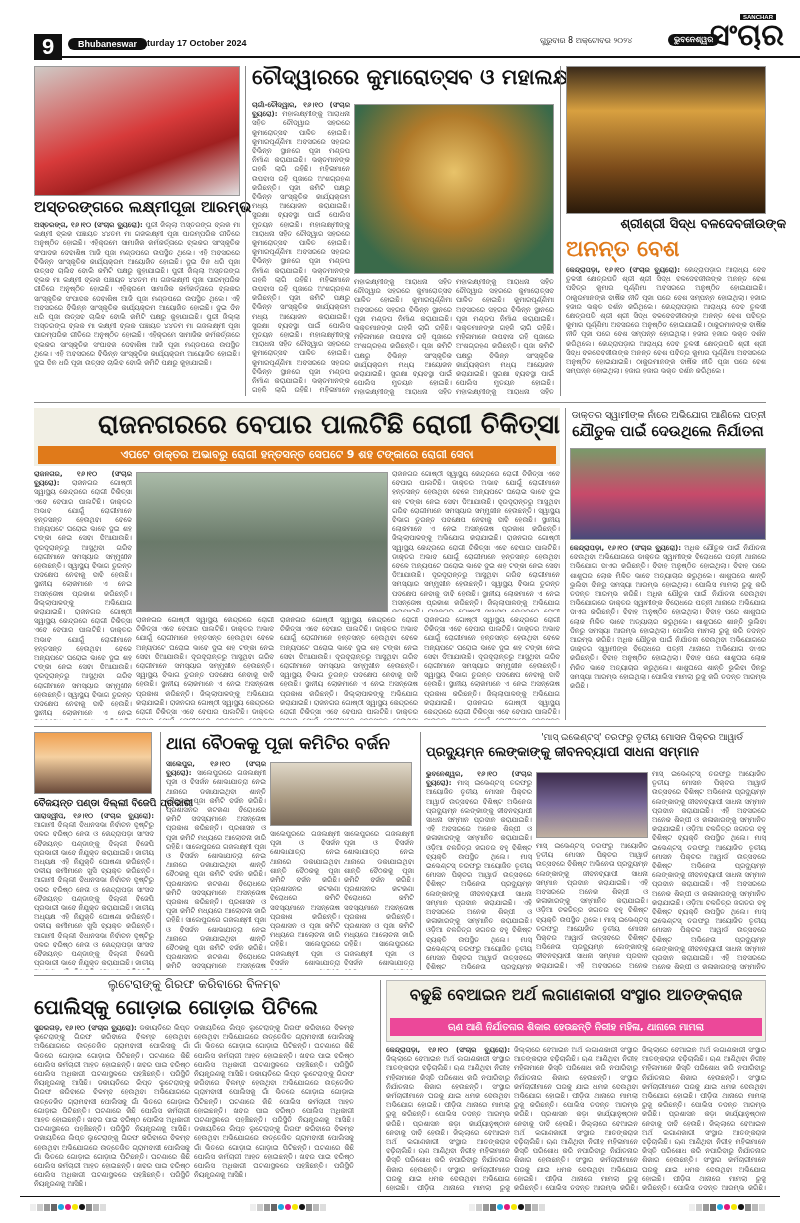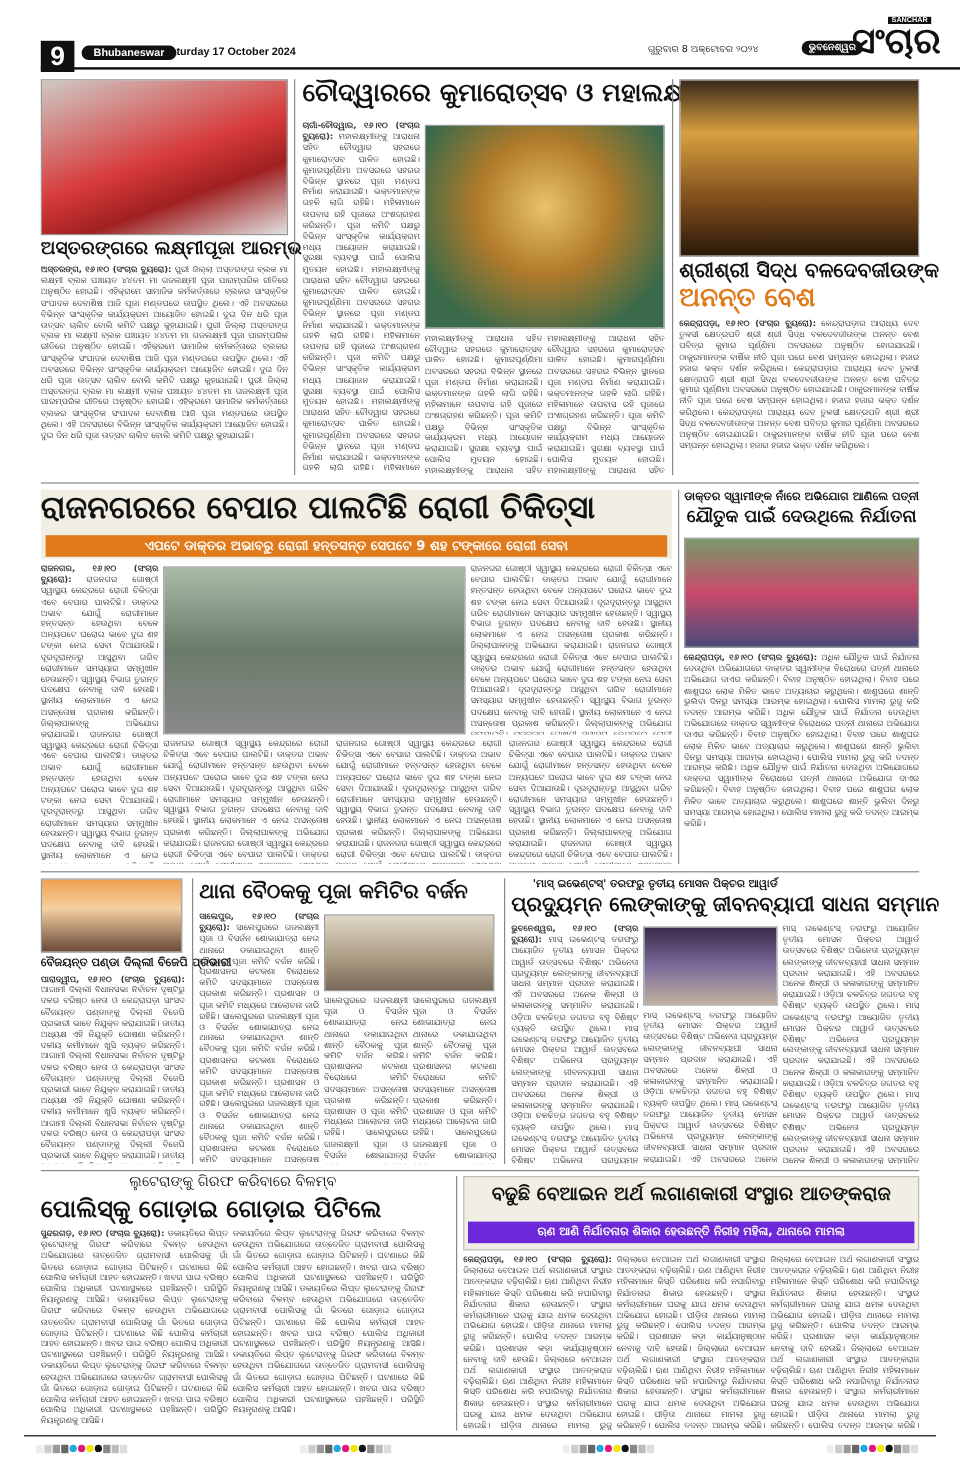--- a/index.html
+++ b/index.html
@@ -22,21 +22,21 @@
 .photo.wed{background:linear-gradient(180deg,#7a9a6a,#c84a6a 50%,#4a4a7a)}
 .photo.bjp{background:linear-gradient(180deg,#f0a050,#f5d0a0 40%,#6a4a3a)}
 .photo.meet{background:linear-gradient(180deg,#e0d8c8,#a89880 60%,#7a6a5a)}
 .photo.award{background:linear-gradient(180deg,#3a2a4a,#7a6a9a 50%,#c0b0a0)}
 .hl{font-family:"DejaVu Sans",sans-serif;font-weight:bold;color:#111;line-height:1.1;white-space:nowrap}
 .body{font-size:7px;line-height:9.2px;color:#333;text-align:justify;overflow:hidden}
 .vrule{width:1px;background:#888}
 .hrule{height:1px;background:#888}
 .orange{color:#e07a1a}
 .banner{background:#e07a1a;color:#fff;font-weight:bold;text-align:center;white-space:nowrap}
-.banner.blue{background:#6d28d9}
+.banner.blue{background:#ec4899}
 .panel{background:#f1efe4}
 .regbar{left:30px;top:1200px;width:735px;height:14px;display:flex;justify-content:space-between;align-items:center}
 .reg{display:flex;align-items:center;gap:1px}
 .reg .g{width:6px;height:7px}
 .reg .d{width:6px;height:6px;border-radius:50%}
 </style>
 </head>
 <body>
 
 <div class="abs hdr-bar"></div>
@@ -54,58 +54,58 @@
 <div class="abs vrule" style="left:245px;top:66px;height:330px"></div>
 
 <div class="abs hl" style="left:252px;top:66px;width:305px;font-size:21px">ଚୌଦ୍ୱାରରେ କୁମାରୋତ୍ସବ ଓ ମହାଲକ୍ଷ୍ମୀ ପୂଜା</div>
 <div class="abs body" style="left:252px;top:101px;width:98px;height:295px"><b>ଚାର୍ଗା-ଚୌଦ୍ୱାର, ୧୬।୧୦ (ସଂଚାର ବ୍ୟୁରୋ):</b> <span>ମହାଲକ୍ଷ୍ମୀଙ୍କୁ ଆରାଧନା ସହିତ ଚୌଦ୍ୱାର ସହରରେ କୁମାରୋତ୍ସବ ପାଳିତ ହୋଇଛି। କୁମାରପୂର୍ଣ୍ଣିମା ଅବସରରେ ସହରର ବିଭିନ୍ନ ସ୍ଥାନରେ ପୂଜା ମଣ୍ଡପ ନିର୍ମାଣ କରାଯାଇଛି। ଭକ୍ତମାନଙ୍କ ଗହଳି ଲାଗି ରହିଛି। ମହିଳାମାନେ ଉପବାସ ରହି ପୂଜାରେ ଅଂଶଗ୍ରହଣ କରିଛନ୍ତି। ପୂଜା କମିଟି ପକ୍ଷରୁ ବିଭିନ୍ନ ସାଂସ୍କୃତିକ କାର୍ଯ୍ୟକ୍ରମ ମଧ୍ୟ ଆୟୋଜନ କରାଯାଇଛି। ସୁରକ୍ଷା ବ୍ୟବସ୍ଥା ପାଇଁ ପୋଲିସ ମୁତୟନ ହୋଇଛି। ମହାଲକ୍ଷ୍ମୀଙ୍କୁ ଆରାଧନା ସହିତ ଚୌଦ୍ୱାର ସହରରେ କୁମାରୋତ୍ସବ ପାଳିତ ହୋଇଛି। କୁମାରପୂର୍ଣ୍ଣିମା ଅବସରରେ ସହରର ବିଭିନ୍ନ ସ୍ଥାନରେ ପୂଜା ମଣ୍ଡପ ନିର୍ମାଣ କରାଯାଇଛି। ଭକ୍ତମାନଙ୍କ ଗହଳି ଲାଗି ରହିଛି। ମହିଳାମାନେ ଉପବାସ ରହି ପୂଜାରେ ଅଂଶଗ୍ରହଣ କରିଛନ୍ତି। ପୂଜା କମିଟି ପକ୍ଷରୁ ବିଭିନ୍ନ ସାଂସ୍କୃତିକ କାର୍ଯ୍ୟକ୍ରମ ମଧ୍ୟ ଆୟୋଜନ କରାଯାଇଛି। ସୁରକ୍ଷା ବ୍ୟବସ୍ଥା ପାଇଁ ପୋଲିସ ମୁତୟନ ହୋଇଛି। ମହାଲକ୍ଷ୍ମୀଙ୍କୁ ଆରାଧନା ସହିତ ଚୌଦ୍ୱାର ସହରରେ କୁମାରୋତ୍ସବ ପାଳିତ ହୋଇଛି। କୁମାରପୂର୍ଣ୍ଣିମା ଅବସରରେ ସହରର ବିଭିନ୍ନ ସ୍ଥାନରେ ପୂଜା ମଣ୍ଡପ ନିର୍ମାଣ କରାଯାଇଛି। ଭକ୍ତମାନଙ୍କ ଗହଳି ଲାଗି ରହିଛି। ମହିଳାମାନେ ଉପବାସ ରହି ପୂଜାରେ ଅଂଶଗ୍ରହଣ କରିଛନ୍ତି। ପୂଜା କମିଟି ପକ୍ଷରୁ ବିଭିନ୍ନ ସାଂସ୍କୃତିକ କାର୍ଯ୍ୟକ୍ରମ ମଧ୍ୟ ଆୟୋଜନ କରାଯାଇଛି। ସୁରକ୍ଷା ବ୍ୟବସ୍ଥା ପାଇଁ ପୋଲିସ ମୁତୟନ ହୋଇଛି। </span></div>
 <div class="abs photo gold" style="left:354px;top:104px;width:200px;height:170px"></div>
 <div class="abs body" style="left:354px;top:278px;width:98px;height:118px">ମହାଲକ୍ଷ୍ମୀଙ୍କୁ ଆରାଧନା ସହିତ ଚୌଦ୍ୱାର ସହରରେ କୁମାରୋତ୍ସବ ପାଳିତ ହୋଇଛି। କୁମାରପୂର୍ଣ୍ଣିମା ଅବସରରେ ସହରର ବିଭିନ୍ନ ସ୍ଥାନରେ ପୂଜା ମଣ୍ଡପ ନିର୍ମାଣ କରାଯାଇଛି। ଭକ୍ତମାନଙ୍କ ଗହଳି ଲାଗି ରହିଛି। ମହିଳାମାନେ ଉପବାସ ରହି ପୂଜାରେ ଅଂଶଗ୍ରହଣ କରିଛନ୍ତି। ପୂଜା କମିଟି ପକ୍ଷରୁ ବିଭିନ୍ନ ସାଂସ୍କୃତିକ କାର୍ଯ୍ୟକ୍ରମ ମଧ୍ୟ ଆୟୋଜନ କରାଯାଇଛି। ସୁରକ୍ଷା ବ୍ୟବସ୍ଥା ପାଇଁ ପୋଲିସ ମୁତୟନ ହୋଇଛି। ମହାଲକ୍ଷ୍ମୀଙ୍କୁ ଆରାଧନା ସହିତ ଚୌଦ୍ୱାର ସହରରେ କୁମାରୋତ୍ସବ ପାଳିତ ହୋଇଛି। କୁମାରପୂର୍ଣ୍ଣିମା ଅବସରରେ ସହରର ବିଭିନ୍ନ ସ୍ଥାନରେ ପୂଜା ମଣ୍ଡପ ନିର୍ମାଣ କରାଯାଇଛି। ଭକ୍ତମାନଙ୍କ ଗହଳି ଲାଗି ରହିଛି। ମହିଳାମାନେ ଉପବାସ ରହି ପୂଜାରେ ଅଂଶଗ୍ରହଣ କରିଛନ୍ତି। ପୂଜା କମିଟି ପକ୍ଷରୁ ବିଭିନ୍ନ ସାଂସ୍କୃତିକ କାର୍ଯ୍ୟକ୍ରମ ମଧ୍ୟ ଆୟୋଜନ କରାଯାଇଛି। ସୁରକ୍ଷା ବ୍ୟବସ୍ଥା ପାଇଁ ପୋଲିସ ମୁତୟନ ହୋଇଛି। ମହାଲକ୍ଷ୍ମୀଙ୍କୁ ଆରାଧନା ସହିତ ଚୌଦ୍ୱାର ସହରରେ କୁମାରୋତ୍ସବ ପାଳିତ ହୋଇଛି। କୁମାରପୂର୍ଣ୍ଣିମା ଅବସରରେ ସହରର ବିଭିନ୍ନ ସ୍ଥାନରେ ପୂଜା ମଣ୍ଡପ ନିର୍ମାଣ କରାଯାଇଛି। ଭକ୍ତମାନଙ୍କ ଗହଳି ଲାଗି ରହିଛି। ମହିଳାମାନେ ଉପବାସ ରହି ପୂଜାରେ ଅଂଶଗ୍ରହଣ କରିଛନ୍ତି। ପୂଜା କମିଟି ପକ୍ଷରୁ ବିଭିନ୍ନ ସାଂସ୍କୃତିକ କାର୍ଯ୍ୟକ୍ରମ ମଧ୍ୟ ଆୟୋଜନ କରାଯାଇଛି। ସୁରକ୍ଷା ବ୍ୟବସ୍ଥା ପାଇଁ ପୋଲିସ ମୁତୟନ ହୋଇଛି। </div>
 <div class="abs body" style="left:456px;top:278px;width:98px;height:118px">ମହାଲକ୍ଷ୍ମୀଙ୍କୁ ଆରାଧନା ସହିତ ଚୌଦ୍ୱାର ସହରରେ କୁମାରୋତ୍ସବ ପାଳିତ ହୋଇଛି। କୁମାରପୂର୍ଣ୍ଣିମା ଅବସରରେ ସହରର ବିଭିନ୍ନ ସ୍ଥାନରେ ପୂଜା ମଣ୍ଡପ ନିର୍ମାଣ କରାଯାଇଛି। ଭକ୍ତମାନଙ୍କ ଗହଳି ଲାଗି ରହିଛି। ମହିଳାମାନେ ଉପବାସ ରହି ପୂଜାରେ ଅଂଶଗ୍ରହଣ କରିଛନ୍ତି। ପୂଜା କମିଟି ପକ୍ଷରୁ ବିଭିନ୍ନ ସାଂସ୍କୃତିକ କାର୍ଯ୍ୟକ୍ରମ ମଧ୍ୟ ଆୟୋଜନ କରାଯାଇଛି। ସୁରକ୍ଷା ବ୍ୟବସ୍ଥା ପାଇଁ ପୋଲିସ ମୁତୟନ ହୋଇଛି। ମହାଲକ୍ଷ୍ମୀଙ୍କୁ ଆରାଧନା ସହିତ ଚୌଦ୍ୱାର ସହରରେ କୁମାରୋତ୍ସବ ପାଳିତ ହୋଇଛି। କୁମାରପୂର୍ଣ୍ଣିମା ଅବସରରେ ସହରର ବିଭିନ୍ନ ସ୍ଥାନରେ ପୂଜା ମଣ୍ଡପ ନିର୍ମାଣ କରାଯାଇଛି। ଭକ୍ତମାନଙ୍କ ଗହଳି ଲାଗି ରହିଛି। ମହିଳାମାନେ ଉପବାସ ରହି ପୂଜାରେ ଅଂଶଗ୍ରହଣ କରିଛନ୍ତି। ପୂଜା କମିଟି ପକ୍ଷରୁ ବିଭିନ୍ନ ସାଂସ୍କୃତିକ କାର୍ଯ୍ୟକ୍ରମ ମଧ୍ୟ ଆୟୋଜନ କରାଯାଇଛି। ସୁରକ୍ଷା ବ୍ୟବସ୍ଥା ପାଇଁ ପୋଲିସ ମୁତୟନ ହୋଇଛି। ମହାଲକ୍ଷ୍ମୀଙ୍କୁ ଆରାଧନା ସହିତ ଚୌଦ୍ୱାର ସହରରେ କୁମାରୋତ୍ସବ ପାଳିତ ହୋଇଛି। କୁମାରପୂର୍ଣ୍ଣିମା ଅବସରରେ ସହରର ବିଭିନ୍ନ ସ୍ଥାନରେ ପୂଜା ମଣ୍ଡପ ନିର୍ମାଣ କରାଯାଇଛି। ଭକ୍ତମାନଙ୍କ ଗହଳି ଲାଗି ରହିଛି। ମହିଳାମାନେ ଉପବାସ ରହି ପୂଜାରେ ଅଂଶଗ୍ରହଣ କରିଛନ୍ତି। ପୂଜା କମିଟି ପକ୍ଷରୁ ବିଭିନ୍ନ ସାଂସ୍କୃତିକ କାର୍ଯ୍ୟକ୍ରମ ମଧ୍ୟ ଆୟୋଜନ କରାଯାଇଛି। ସୁରକ୍ଷା ବ୍ୟବସ୍ଥା ପାଇଁ ପୋଲିସ ମୁତୟନ ହୋଇଛି। </div>
 <div class="abs vrule" style="left:560px;top:66px;height:330px"></div>
 
 <div class="abs photo temple" style="left:566px;top:66px;width:200px;height:148px"></div>
-<div class="abs hl" style="left:566px;top:217px;width:200px;font-size:17px;text-align:center">ଶ୍ରୀଶ୍ରୀ ସିଦ୍ଧ ବଳଦେବଜୀଉଙ୍କ</div>
+<div class="abs hl" style="left:586px;top:217px;width:200px;font-size:13px;text-align:right">ଶ୍ରୀଶ୍ରୀ ସିଦ୍ଧ ବଳଦେବଜୀଉଙ୍କ</div>
 <div class="abs hl orange" style="left:566px;top:237px;width:200px;font-size:22px;">ଅନନ୍ତ ବେଶ</div>
 <div class="abs body" style="left:566px;top:266px;width:200px;height:130px"><b>କେନ୍ଦ୍ରାପଡ଼ା, ୧୬।୧୦ (ସଂଚାର ବ୍ୟୁରୋ):</b> <span>କେନ୍ଦ୍ରାପଡ଼ାର ଆରାଧ୍ୟ ଦେବ ତୁଳସୀ କ୍ଷେତ୍ରପତି ଶ୍ରୀ ଶ୍ରୀ ସିଦ୍ଧ ବଳଦେବଜୀଉଙ୍କ ଅନନ୍ତ ବେଶ ପବିତ୍ର କୁମାର ପୂର୍ଣ୍ଣିମା ଅବସରରେ ଅନୁଷ୍ଠିତ ହୋଇଯାଇଛି। ଠାକୁରମାନଙ୍କ ବାର୍ଷିକ ନୀତି ପୂଜା ପରେ ବେଶ ସମ୍ପନ୍ନ ହୋଇଥିଲା। ହଜାର ହଜାର ଭକ୍ତ ଦର୍ଶନ କରିଥିଲେ। କେନ୍ଦ୍ରାପଡ଼ାର ଆରାଧ୍ୟ ଦେବ ତୁଳସୀ କ୍ଷେତ୍ରପତି ଶ୍ରୀ ଶ୍ରୀ ସିଦ୍ଧ ବଳଦେବଜୀଉଙ୍କ ଅନନ୍ତ ବେଶ ପବିତ୍ର କୁମାର ପୂର୍ଣ୍ଣିମା ଅବସରରେ ଅନୁଷ୍ଠିତ ହୋଇଯାଇଛି। ଠାକୁରମାନଙ୍କ ବାର୍ଷିକ ନୀତି ପୂଜା ପରେ ବେଶ ସମ୍ପନ୍ନ ହୋଇଥିଲା। ହଜାର ହଜାର ଭକ୍ତ ଦର୍ଶନ କରିଥିଲେ। କେନ୍ଦ୍ରାପଡ଼ାର ଆରାଧ୍ୟ ଦେବ ତୁଳସୀ କ୍ଷେତ୍ରପତି ଶ୍ରୀ ଶ୍ରୀ ସିଦ୍ଧ ବଳଦେବଜୀଉଙ୍କ ଅନନ୍ତ ବେଶ ପବିତ୍ର କୁମାର ପୂର୍ଣ୍ଣିମା ଅବସରରେ ଅନୁଷ୍ଠିତ ହୋଇଯାଇଛି। ଠାକୁରମାନଙ୍କ ବାର୍ଷିକ ନୀତି ପୂଜା ପରେ ବେଶ ସମ୍ପନ୍ନ ହୋଇଥିଲା। ହଜାର ହଜାର ଭକ୍ତ ଦର୍ଶନ କରିଥିଲେ। </span></div>
 
 <div class="abs hrule" style="left:34px;top:402px;width:732px"></div>
 
 <div class="abs panel" style="left:34px;top:408px;width:526px;height:58px"></div>
-<div class="abs hl" style="left:34px;top:410px;width:526px;font-size:26px;text-align:left">ରାଜନଗରରେ ବେପାର ପାଲଟିଛି ରୋଗୀ ଚିକିତ୍ସା</div>
+<div class="abs hl" style="left:34px;top:410px;width:526px;font-size:26px;text-align:right">ରାଜନଗରରେ ବେପାର ପାଲଟିଛି ରୋଗୀ ଚିକିତ୍ସା</div>
 <div class="abs banner" style="left:38px;top:446px;width:518px;height:18px;font-size:11px;line-height:18px">ଏପଟେ ଡାକ୍ତର ଅଭାବରୁ ରୋଗୀ ହନ୍ତସନ୍ତ ସେପଟେ 9 ଶହ ଟଙ୍କାରେ ରୋଗୀ ସେବା</div>
 <div class="abs body" style="left:34px;top:470px;width:98px;height:250px"><b>ରାଜନଗର, ୧୬।୧୦ (ସଂଚାର ବ୍ୟୁରୋ):</b> <span>ରାଜନଗର ଗୋଷ୍ଠୀ ସ୍ୱାସ୍ଥ୍ୟ କେନ୍ଦ୍ରରେ ରୋଗୀ ଚିକିତ୍ସା ଏବେ ବେପାର ପାଲଟିଛି। ଡାକ୍ତର ଅଭାବ ଯୋଗୁଁ ରୋଗୀମାନେ ହନ୍ତସନ୍ତ ହେଉଥିବା ବେଳେ ଅନ୍ୟପଟେ ଘରୋଇ ଭାବେ ଦୁଇ ଶହ ଟଙ୍କା ନେଇ ସେବା ଦିଆଯାଉଛି। ଦୂରଦୂରାନ୍ତରୁ ଆସୁଥିବା ଗରିବ ରୋଗୀମାନେ ସମସ୍ୟାର ସମ୍ମୁଖୀନ ହେଉଛନ୍ତି। ସ୍ୱାସ୍ଥ୍ୟ ବିଭାଗ ତୁରନ୍ତ ପଦକ୍ଷେପ ନେବାକୁ ଦାବି ହେଉଛି। ସ୍ଥାନୀୟ ଲୋକମାନେ ଏ ନେଇ ଅସନ୍ତୋଷ ପ୍ରକାଶ କରିଛନ୍ତି। ଜିଲ୍ଲାପାଳଙ୍କୁ ଅଭିଯୋଗ କରାଯାଇଛି। ରାଜନଗର ଗୋଷ୍ଠୀ ସ୍ୱାସ୍ଥ୍ୟ କେନ୍ଦ୍ରରେ ରୋଗୀ ଚିକିତ୍ସା ଏବେ ବେପାର ପାଲଟିଛି। ଡାକ୍ତର ଅଭାବ ଯୋଗୁଁ ରୋଗୀମାନେ ହନ୍ତସନ୍ତ ହେଉଥିବା ବେଳେ ଅନ୍ୟପଟେ ଘରୋଇ ଭାବେ ଦୁଇ ଶହ ଟଙ୍କା ନେଇ ସେବା ଦିଆଯାଉଛି। ଦୂରଦୂରାନ୍ତରୁ ଆସୁଥିବା ଗରିବ ରୋଗୀମାନେ ସମସ୍ୟାର ସମ୍ମୁଖୀନ ହେଉଛନ୍ତି। ସ୍ୱାସ୍ଥ୍ୟ ବିଭାଗ ତୁରନ୍ତ ପଦକ୍ଷେପ ନେବାକୁ ଦାବି ହେଉଛି। ସ୍ଥାନୀୟ ଲୋକମାନେ ଏ ନେଇ ଅସନ୍ତୋଷ ପ୍ରକାଶ କରିଛନ୍ତି। ଜିଲ୍ଲାପାଳଙ୍କୁ ଅଭିଯୋଗ କରାଯାଇଛି। ରାଜନଗର ଗୋଷ୍ଠୀ ସ୍ୱାସ୍ଥ୍ୟ କେନ୍ଦ୍ରରେ ରୋଗୀ ଚିକିତ୍ସା ଏବେ ବେପାର ପାଲଟିଛି। ଡାକ୍ତର ଅଭାବ ଯୋଗୁଁ ରୋଗୀମାନେ ହନ୍ତସନ୍ତ ହେଉଥିବା ବେଳେ ଅନ୍ୟପଟେ ଘରୋଇ ଭାବେ ଦୁଇ ଶହ ଟଙ୍କା ନେଇ ସେବା ଦିଆଯାଉଛି। ଦୂରଦୂରାନ୍ତରୁ ଆସୁଥିବା ଗରିବ ରୋଗୀମାନେ ସମସ୍ୟାର ସମ୍ମୁଖୀନ ହେଉଛନ୍ତି। ସ୍ୱାସ୍ଥ୍ୟ ବିଭାଗ ତୁରନ୍ତ ପଦକ୍ଷେପ ନେବାକୁ ଦାବି ହେଉଛି। ସ୍ଥାନୀୟ ଲୋକମାନେ ଏ ନେଇ ଅସନ୍ତୋଷ ପ୍ରକାଶ କରିଛନ୍ତି। ଜିଲ୍ଲାପାଳଙ୍କୁ ଅଭିଯୋଗ କରାଯାଇଛି। </span></div>
 <div class="abs photo street" style="left:136px;top:472px;width:252px;height:140px"></div>
 <div class="abs body" style="left:392px;top:470px;width:168px;height:142px">ରାଜନଗର ଗୋଷ୍ଠୀ ସ୍ୱାସ୍ଥ୍ୟ କେନ୍ଦ୍ରରେ ରୋଗୀ ଚିକିତ୍ସା ଏବେ ବେପାର ପାଲଟିଛି। ଡାକ୍ତର ଅଭାବ ଯୋଗୁଁ ରୋଗୀମାନେ ହନ୍ତସନ୍ତ ହେଉଥିବା ବେଳେ ଅନ୍ୟପଟେ ଘରୋଇ ଭାବେ ଦୁଇ ଶହ ଟଙ୍କା ନେଇ ସେବା ଦିଆଯାଉଛି। ଦୂରଦୂରାନ୍ତରୁ ଆସୁଥିବା ଗରିବ ରୋଗୀମାନେ ସମସ୍ୟାର ସମ୍ମୁଖୀନ ହେଉଛନ୍ତି। ସ୍ୱାସ୍ଥ୍ୟ ବିଭାଗ ତୁରନ୍ତ ପଦକ୍ଷେପ ନେବାକୁ ଦାବି ହେଉଛି। ସ୍ଥାନୀୟ ଲୋକମାନେ ଏ ନେଇ ଅସନ୍ତୋଷ ପ୍ରକାଶ କରିଛନ୍ତି। ଜିଲ୍ଲାପାଳଙ୍କୁ ଅଭିଯୋଗ କରାଯାଇଛି। ରାଜନଗର ଗୋଷ୍ଠୀ ସ୍ୱାସ୍ଥ୍ୟ କେନ୍ଦ୍ରରେ ରୋଗୀ ଚିକିତ୍ସା ଏବେ ବେପାର ପାଲଟିଛି। ଡାକ୍ତର ଅଭାବ ଯୋଗୁଁ ରୋଗୀମାନେ ହନ୍ତସନ୍ତ ହେଉଥିବା ବେଳେ ଅନ୍ୟପଟେ ଘରୋଇ ଭାବେ ଦୁଇ ଶହ ଟଙ୍କା ନେଇ ସେବା ଦିଆଯାଉଛି। ଦୂରଦୂରାନ୍ତରୁ ଆସୁଥିବା ଗରିବ ରୋଗୀମାନେ ସମସ୍ୟାର ସମ୍ମୁଖୀନ ହେଉଛନ୍ତି। ସ୍ୱାସ୍ଥ୍ୟ ବିଭାଗ ତୁରନ୍ତ ପଦକ୍ଷେପ ନେବାକୁ ଦାବି ହେଉଛି। ସ୍ଥାନୀୟ ଲୋକମାନେ ଏ ନେଇ ଅସନ୍ତୋଷ ପ୍ରକାଶ କରିଛନ୍ତି। ଜିଲ୍ଲାପାଳଙ୍କୁ ଅଭିଯୋଗ କରାଯାଇଛି। ରାଜନଗର ଗୋଷ୍ଠୀ ସ୍ୱାସ୍ଥ୍ୟ କେନ୍ଦ୍ରରେ ରୋଗୀ ଚିକିତ୍ସା ଏବେ ବେପାର ପାଲଟିଛି। ଡାକ୍ତର ଅଭାବ ଯୋଗୁଁ ରୋଗୀମାନେ ହନ୍ତସନ୍ତ ହେଉଥିବା ବେଳେ ଅନ୍ୟପଟେ ଘରୋଇ ଭାବେ ଦୁଇ ଶହ ଟଙ୍କା ନେଇ ସେବା ଦିଆଯାଉଛି। ଦୂରଦୂରାନ୍ତରୁ ଆସୁଥିବା ଗରିବ ରୋଗୀମାନେ ସମସ୍ୟାର ସମ୍ମୁଖୀନ ହେଉଛନ୍ତି। ସ୍ୱାସ୍ଥ୍ୟ ବିଭାଗ ତୁରନ୍ତ ପଦକ୍ଷେପ ନେବାକୁ ଦାବି ହେଉଛି। ସ୍ଥାନୀୟ ଲୋକମାନେ ଏ ନେଇ ଅସନ୍ତୋଷ ପ୍ରକାଶ କରିଛନ୍ତି। ଜିଲ୍ଲାପାଳଙ୍କୁ ଅଭିଯୋଗ କରାଯାଇଛି। </div>
 <div class="abs body" style="left:136px;top:616px;width:138px;height:104px">ରାଜନଗର ଗୋଷ୍ଠୀ ସ୍ୱାସ୍ଥ୍ୟ କେନ୍ଦ୍ରରେ ରୋଗୀ ଚିକିତ୍ସା ଏବେ ବେପାର ପାଲଟିଛି। ଡାକ୍ତର ଅଭାବ ଯୋଗୁଁ ରୋଗୀମାନେ ହନ୍ତସନ୍ତ ହେଉଥିବା ବେଳେ ଅନ୍ୟପଟେ ଘରୋଇ ଭାବେ ଦୁଇ ଶହ ଟଙ୍କା ନେଇ ସେବା ଦିଆଯାଉଛି। ଦୂରଦୂରାନ୍ତରୁ ଆସୁଥିବା ଗରିବ ରୋଗୀମାନେ ସମସ୍ୟାର ସମ୍ମୁଖୀନ ହେଉଛନ୍ତି। ସ୍ୱାସ୍ଥ୍ୟ ବିଭାଗ ତୁରନ୍ତ ପଦକ୍ଷେପ ନେବାକୁ ଦାବି ହେଉଛି। ସ୍ଥାନୀୟ ଲୋକମାନେ ଏ ନେଇ ଅସନ୍ତୋଷ ପ୍ରକାଶ କରିଛନ୍ତି। ଜିଲ୍ଲାପାଳଙ୍କୁ ଅଭିଯୋଗ କରାଯାଇଛି। ରାଜନଗର ଗୋଷ୍ଠୀ ସ୍ୱାସ୍ଥ୍ୟ କେନ୍ଦ୍ରରେ ରୋଗୀ ଚିକିତ୍ସା ଏବେ ବେପାର ପାଲଟିଛି। ଡାକ୍ତର ଅଭାବ ଯୋଗୁଁ ରୋଗୀମାନେ ହନ୍ତସନ୍ତ ହେଉଥିବା ବେଳେ ଅନ୍ୟପଟେ ଘରୋଇ ଭାବେ ଦୁଇ ଶହ ଟଙ୍କା ନେଇ ସେବା ଦିଆଯାଉଛି। ଦୂରଦୂରାନ୍ତରୁ ଆସୁଥିବା ଗରିବ ରୋଗୀମାନେ ସମସ୍ୟାର ସମ୍ମୁଖୀନ ହେଉଛନ୍ତି। ସ୍ୱାସ୍ଥ୍ୟ ବିଭାଗ ତୁରନ୍ତ ପଦକ୍ଷେପ ନେବାକୁ ଦାବି ହେଉଛି। ସ୍ଥାନୀୟ ଲୋକମାନେ ଏ ନେଇ ଅସନ୍ତୋଷ ପ୍ରକାଶ କରିଛନ୍ତି। ଜିଲ୍ଲାପାଳଙ୍କୁ ଅଭିଯୋଗ କରାଯାଇଛି। ରାଜନଗର ଗୋଷ୍ଠୀ ସ୍ୱାସ୍ଥ୍ୟ କେନ୍ଦ୍ରରେ ରୋଗୀ ଚିକିତ୍ସା ଏବେ ବେପାର ପାଲଟିଛି। ଡାକ୍ତର ଅଭାବ ଯୋଗୁଁ ରୋଗୀମାନେ ହନ୍ତସନ୍ତ ହେଉଥିବା ବେଳେ ଅନ୍ୟପଟେ ଘରୋଇ ଭାବେ ଦୁଇ ଶହ ଟଙ୍କା ନେଇ ସେବା ଦିଆଯାଉଛି। ଦୂରଦୂରାନ୍ତରୁ ଆସୁଥିବା ଗରିବ ରୋଗୀମାନେ ସମସ୍ୟାର ସମ୍ମୁଖୀନ ହେଉଛନ୍ତି। ସ୍ୱାସ୍ଥ୍ୟ ବିଭାଗ ତୁରନ୍ତ ପଦକ୍ଷେପ ନେବାକୁ ଦାବି ହେଉଛି। ସ୍ଥାନୀୟ ଲୋକମାନେ ଏ ନେଇ ଅସନ୍ତୋଷ ପ୍ରକାଶ କରିଛନ୍ତି। ଜିଲ୍ଲାପାଳଙ୍କୁ ଅଭିଯୋଗ କରାଯାଇଛି। </div>
 <div class="abs body" style="left:280px;top:616px;width:138px;height:104px">ରାଜନଗର ଗୋଷ୍ଠୀ ସ୍ୱାସ୍ଥ୍ୟ କେନ୍ଦ୍ରରେ ରୋଗୀ ଚିକିତ୍ସା ଏବେ ବେପାର ପାଲଟିଛି। ଡାକ୍ତର ଅଭାବ ଯୋଗୁଁ ରୋଗୀମାନେ ହନ୍ତସନ୍ତ ହେଉଥିବା ବେଳେ ଅନ୍ୟପଟେ ଘରୋଇ ଭାବେ ଦୁଇ ଶହ ଟଙ୍କା ନେଇ ସେବା ଦିଆଯାଉଛି। ଦୂରଦୂରାନ୍ତରୁ ଆସୁଥିବା ଗରିବ ରୋଗୀମାନେ ସମସ୍ୟାର ସମ୍ମୁଖୀନ ହେଉଛନ୍ତି। ସ୍ୱାସ୍ଥ୍ୟ ବିଭାଗ ତୁରନ୍ତ ପଦକ୍ଷେପ ନେବାକୁ ଦାବି ହେଉଛି। ସ୍ଥାନୀୟ ଲୋକମାନେ ଏ ନେଇ ଅସନ୍ତୋଷ ପ୍ରକାଶ କରିଛନ୍ତି। ଜିଲ୍ଲାପାଳଙ୍କୁ ଅଭିଯୋଗ କରାଯାଇଛି। ରାଜନଗର ଗୋଷ୍ଠୀ ସ୍ୱାସ୍ଥ୍ୟ କେନ୍ଦ୍ରରେ ରୋଗୀ ଚିକିତ୍ସା ଏବେ ବେପାର ପାଲଟିଛି। ଡାକ୍ତର ଅଭାବ ଯୋଗୁଁ ରୋଗୀମାନେ ହନ୍ତସନ୍ତ ହେଉଥିବା ବେଳେ ଅନ୍ୟପଟେ ଘରୋଇ ଭାବେ ଦୁଇ ଶହ ଟଙ୍କା ନେଇ ସେବା ଦିଆଯାଉଛି। ଦୂରଦୂରାନ୍ତରୁ ଆସୁଥିବା ଗରିବ ରୋଗୀମାନେ ସମସ୍ୟାର ସମ୍ମୁଖୀନ ହେଉଛନ୍ତି। ସ୍ୱାସ୍ଥ୍ୟ ବିଭାଗ ତୁରନ୍ତ ପଦକ୍ଷେପ ନେବାକୁ ଦାବି ହେଉଛି। ସ୍ଥାନୀୟ ଲୋକମାନେ ଏ ନେଇ ଅସନ୍ତୋଷ ପ୍ରକାଶ କରିଛନ୍ତି। ଜିଲ୍ଲାପାଳଙ୍କୁ ଅଭିଯୋଗ କରାଯାଇଛି। ରାଜନଗର ଗୋଷ୍ଠୀ ସ୍ୱାସ୍ଥ୍ୟ କେନ୍ଦ୍ରରେ ରୋଗୀ ଚିକିତ୍ସା ଏବେ ବେପାର ପାଲଟିଛି। ଡାକ୍ତର ଅଭାବ ଯୋଗୁଁ ରୋଗୀମାନେ ହନ୍ତସନ୍ତ ହେଉଥିବା ବେଳେ ଅନ୍ୟପଟେ ଘରୋଇ ଭାବେ ଦୁଇ ଶହ ଟଙ୍କା ନେଇ ସେବା ଦିଆଯାଉଛି। ଦୂରଦୂରାନ୍ତରୁ ଆସୁଥିବା ଗରିବ ରୋଗୀମାନେ ସମସ୍ୟାର ସମ୍ମୁଖୀନ ହେଉଛନ୍ତି। ସ୍ୱାସ୍ଥ୍ୟ ବିଭାଗ ତୁରନ୍ତ ପଦକ୍ଷେପ ନେବାକୁ ଦାବି ହେଉଛି। ସ୍ଥାନୀୟ ଲୋକମାନେ ଏ ନେଇ ଅସନ୍ତୋଷ ପ୍ରକାଶ କରିଛନ୍ତି। ଜିଲ୍ଲାପାଳଙ୍କୁ ଅଭିଯୋଗ କରାଯାଇଛି। </div>
 <div class="abs body" style="left:424px;top:616px;width:136px;height:104px">ରାଜନଗର ଗୋଷ୍ଠୀ ସ୍ୱାସ୍ଥ୍ୟ କେନ୍ଦ୍ରରେ ରୋଗୀ ଚିକିତ୍ସା ଏବେ ବେପାର ପାଲଟିଛି। ଡାକ୍ତର ଅଭାବ ଯୋଗୁଁ ରୋଗୀମାନେ ହନ୍ତସନ୍ତ ହେଉଥିବା ବେଳେ ଅନ୍ୟପଟେ ଘରୋଇ ଭାବେ ଦୁଇ ଶହ ଟଙ୍କା ନେଇ ସେବା ଦିଆଯାଉଛି। ଦୂରଦୂରାନ୍ତରୁ ଆସୁଥିବା ଗରିବ ରୋଗୀମାନେ ସମସ୍ୟାର ସମ୍ମୁଖୀନ ହେଉଛନ୍ତି। ସ୍ୱାସ୍ଥ୍ୟ ବିଭାଗ ତୁରନ୍ତ ପଦକ୍ଷେପ ନେବାକୁ ଦାବି ହେଉଛି। ସ୍ଥାନୀୟ ଲୋକମାନେ ଏ ନେଇ ଅସନ୍ତୋଷ ପ୍ରକାଶ କରିଛନ୍ତି। ଜିଲ୍ଲାପାଳଙ୍କୁ ଅଭିଯୋଗ କରାଯାଇଛି। ରାଜନଗର ଗୋଷ୍ଠୀ ସ୍ୱାସ୍ଥ୍ୟ କେନ୍ଦ୍ରରେ ରୋଗୀ ଚିକିତ୍ସା ଏବେ ବେପାର ପାଲଟିଛି। ଡାକ୍ତର ଅଭାବ ଯୋଗୁଁ ରୋଗୀମାନେ ହନ୍ତସନ୍ତ ହେଉଥିବା ବେଳେ ଅନ୍ୟପଟେ ଘରୋଇ ଭାବେ ଦୁଇ ଶହ ଟଙ୍କା ନେଇ ସେବା ଦିଆଯାଉଛି। ଦୂରଦୂରାନ୍ତରୁ ଆସୁଥିବା ଗରିବ ରୋଗୀମାନେ ସମସ୍ୟାର ସମ୍ମୁଖୀନ ହେଉଛନ୍ତି। ସ୍ୱାସ୍ଥ୍ୟ ବିଭାଗ ତୁରନ୍ତ ପଦକ୍ଷେପ ନେବାକୁ ଦାବି ହେଉଛି। ସ୍ଥାନୀୟ ଲୋକମାନେ ଏ ନେଇ ଅସନ୍ତୋଷ ପ୍ରକାଶ କରିଛନ୍ତି। ଜିଲ୍ଲାପାଳଙ୍କୁ ଅଭିଯୋଗ କରାଯାଇଛି। ରାଜନଗର ଗୋଷ୍ଠୀ ସ୍ୱାସ୍ଥ୍ୟ କେନ୍ଦ୍ରରେ ରୋଗୀ ଚିକିତ୍ସା ଏବେ ବେପାର ପାଲଟିଛି। ଡାକ୍ତର ଅଭାବ ଯୋଗୁଁ ରୋଗୀମାନେ ହନ୍ତସନ୍ତ ହେଉଥିବା ବେଳେ ଅନ୍ୟପଟେ ଘରୋଇ ଭାବେ ଦୁଇ ଶହ ଟଙ୍କା ନେଇ ସେବା ଦିଆଯାଉଛି। ଦୂରଦୂରାନ୍ତରୁ ଆସୁଥିବା ଗରିବ ରୋଗୀମାନେ ସମସ୍ୟାର ସମ୍ମୁଖୀନ ହେଉଛନ୍ତି। ସ୍ୱାସ୍ଥ୍ୟ ବିଭାଗ ତୁରନ୍ତ ପଦକ୍ଷେପ ନେବାକୁ ଦାବି ହେଉଛି। ସ୍ଥାନୀୟ ଲୋକମାନେ ଏ ନେଇ ଅସନ୍ତୋଷ ପ୍ରକାଶ କରିଛନ୍ତି। ଜିଲ୍ଲାପାଳଙ୍କୁ ଅଭିଯୋଗ କରାଯାଇଛି। </div>
 <div class="abs vrule" style="left:565px;top:408px;height:312px"></div>
 
-<div class="abs hl" style="left:570px;top:410px;width:196px;font-size:9.5px;text-align:center;font-weight:bold">ଡାକ୍ତର ସ୍ୱାମୀଙ୍କ ନାଁରେ ଅଭିଯୋଗ ଆଣିଲେ ପତ୍ନୀ</div>
+<div class="abs hl" style="left:570px;top:410px;width:196px;font-size:9.5px;text-align:right;font-weight:normal">ଡାକ୍ତର ସ୍ୱାମୀଙ୍କ ନାଁରେ ଅଭିଯୋଗ ଆଣିଲେ ପତ୍ନୀ</div>
 <div class="abs hl" style="left:570px;top:424px;width:196px;font-size:14.5px;text-align:center">ଯୌତୁକ ପାଇଁ ଦେଉଥିଲେ ନିର୍ଯାତନା</div>
 <div class="abs photo wed" style="left:570px;top:448px;width:196px;height:92px"></div>
 <div class="abs body" style="left:570px;top:544px;width:196px;height:176px"><b>କେନ୍ଦ୍ରାପଡ଼ା, ୧୬।୧୦ (ସଂଚାର ବ୍ୟୁରୋ):</b> <span>ଅଧିକ ଯୌତୁକ ପାଇଁ ନିର୍ଯାତନା ଦେଉଥିବା ଅଭିଯୋଗରେ ଡାକ୍ତର ସ୍ୱାମୀଙ୍କ ବିରୋଧରେ ପତ୍ନୀ ଥାନାରେ ଅଭିଯୋଗ ଦାଏର କରିଛନ୍ତି। ବିବାହ ଅନୁଷ୍ଠିତ ହୋଇଥିଲା। ବିବାହ ପରେ ଶାଶୁଘର ଲୋକ ମିଳିତ ଭାବେ ଅତ୍ୟାଚାର କରୁଥିଲେ। ଶାଶୁଘରେ ଶାନ୍ତି ଭୁଲିବା ଦିନରୁ ସମସ୍ୟା ଆରମ୍ଭ ହୋଇଥିଲା। ପୋଲିସ ମାମଲା ରୁଜୁ କରି ତଦନ୍ତ ଆରମ୍ଭ କରିଛି। ଅଧିକ ଯୌତୁକ ପାଇଁ ନିର୍ଯାତନା ଦେଉଥିବା ଅଭିଯୋଗରେ ଡାକ୍ତର ସ୍ୱାମୀଙ୍କ ବିରୋଧରେ ପତ୍ନୀ ଥାନାରେ ଅଭିଯୋଗ ଦାଏର କରିଛନ୍ତି। ବିବାହ ଅନୁଷ୍ଠିତ ହୋଇଥିଲା। ବିବାହ ପରେ ଶାଶୁଘର ଲୋକ ମିଳିତ ଭାବେ ଅତ୍ୟାଚାର କରୁଥିଲେ। ଶାଶୁଘରେ ଶାନ୍ତି ଭୁଲିବା ଦିନରୁ ସମସ୍ୟା ଆରମ୍ଭ ହୋଇଥିଲା। ପୋଲିସ ମାମଲା ରୁଜୁ କରି ତଦନ୍ତ ଆରମ୍ଭ କରିଛି। ଅଧିକ ଯୌତୁକ ପାଇଁ ନିର୍ଯାତନା ଦେଉଥିବା ଅଭିଯୋଗରେ ଡାକ୍ତର ସ୍ୱାମୀଙ୍କ ବିରୋଧରେ ପତ୍ନୀ ଥାନାରେ ଅଭିଯୋଗ ଦାଏର କରିଛନ୍ତି। ବିବାହ ଅନୁଷ୍ଠିତ ହୋଇଥିଲା। ବିବାହ ପରେ ଶାଶୁଘର ଲୋକ ମିଳିତ ଭାବେ ଅତ୍ୟାଚାର କରୁଥିଲେ। ଶାଶୁଘରେ ଶାନ୍ତି ଭୁଲିବା ଦିନରୁ ସମସ୍ୟା ଆରମ୍ଭ ହୋଇଥିଲା। ପୋଲିସ ମାମଲା ରୁଜୁ କରି ତଦନ୍ତ ଆରମ୍ଭ କରିଛି। </span></div>
 
 <div class="abs hrule" style="left:34px;top:726px;width:732px"></div>
 
 <div class="abs photo bjp" style="left:34px;top:732px;width:118px;height:62px"></div>
 <div class="abs hl" style="left:34px;top:798px;width:120px;font-size:9.5px">ବୈଜୟନ୍ତ ପଣ୍ଡା ଦିଲ୍ଲୀ ବିଜେପି ପ୍ରଭାରୀ</div>
 <div class="abs body" style="left:34px;top:812px;width:120px;height:158px"><b>ପାରାଦ୍ୱୀପ, ୧୬।୧୦ (ସଂଚାର ବ୍ୟୁରୋ):</b> <span>ଆଗାମୀ ଦିଲ୍ଲୀ ବିଧାନସଭା ନିର୍ବାଚନ ଦୃଷ୍ଟିରୁ ଦଳର ବରିଷ୍ଠ ନେତା ଓ କେନ୍ଦ୍ରାପଡ଼ା ସାଂସଦ ବୈଜୟନ୍ତ ପଣ୍ଡାଙ୍କୁ ଦିଲ୍ଲୀ ବିଜେପି ପ୍ରଭାରୀ ଭାବେ ନିଯୁକ୍ତ କରାଯାଇଛି। ଜାତୀୟ ଅଧ୍ୟକ୍ଷ ଏହି ନିଯୁକ୍ତି ଘୋଷଣା କରିଛନ୍ତି। ଦଳୀୟ କର୍ମୀମାନେ ଖୁସି ବ୍ୟକ୍ତ କରିଛନ୍ତି। ଆଗାମୀ ଦିଲ୍ଲୀ ବିଧାନସଭା ନିର୍ବାଚନ ଦୃଷ୍ଟିରୁ ଦଳର ବରିଷ୍ଠ ନେତା ଓ କେନ୍ଦ୍ରାପଡ଼ା ସାଂସଦ ବୈଜୟନ୍ତ ପଣ୍ଡାଙ୍କୁ ଦିଲ୍ଲୀ ବିଜେପି ପ୍ରଭାରୀ ଭାବେ ନିଯୁକ୍ତ କରାଯାଇଛି। ଜାତୀୟ ଅଧ୍ୟକ୍ଷ ଏହି ନିଯୁକ୍ତି ଘୋଷଣା କରିଛନ୍ତି। ଦଳୀୟ କର୍ମୀମାନେ ଖୁସି ବ୍ୟକ୍ତ କରିଛନ୍ତି। ଆଗାମୀ ଦିଲ୍ଲୀ ବିଧାନସଭା ନିର୍ବାଚନ ଦୃଷ୍ଟିରୁ ଦଳର ବରିଷ୍ଠ ନେତା ଓ କେନ୍ଦ୍ରାପଡ଼ା ସାଂସଦ ବୈଜୟନ୍ତ ପଣ୍ଡାଙ୍କୁ ଦିଲ୍ଲୀ ବିଜେପି ପ୍ରଭାରୀ ଭାବେ ନିଯୁକ୍ତ କରାଯାଇଛି। ଜାତୀୟ ଅଧ୍ୟକ୍ଷ ଏହି ନିଯୁକ୍ତି ଘୋଷଣା କରିଛନ୍ତି। ଦଳୀୟ କର୍ମୀମାନେ ଖୁସି ବ୍ୟକ୍ତ କରିଛନ୍ତି। </span></div>
 <div class="abs vrule" style="left:160px;top:732px;height:238px"></div>
 
 <div class="abs hl" style="left:166px;top:734px;width:250px;font-size:17px">ଥାନା ବୈଠକକୁ ପୂଜା କମିଟିର ବର୍ଜନ</div>
 <div class="abs body" style="left:166px;top:760px;width:100px;height:210px"><b>ସାଲେପୁର, ୧୬।୧୦ (ସଂଚାର ବ୍ୟୁରୋ):</b> <span>ସାଲେପୁରରେ ଗଜଲକ୍ଷ୍ମୀ ପୂଜା ଓ ବିସର୍ଜନ ଶୋଭାଯାତ୍ରା ନେଇ ଥାନାରେ ଡକାଯାଇଥିବା ଶାନ୍ତି ବୈଠକକୁ ପୂଜା କମିଟି ବର୍ଜନ କରିଛି। ପ୍ରଶାସନର କଟକଣା ବିରୋଧରେ କମିଟି ସଦସ୍ୟମାନେ ଅସନ୍ତୋଷ ପ୍ରକାଶ କରିଛନ୍ତି। ପ୍ରଶାସନ ଓ ପୂଜା କମିଟି ମଧ୍ୟରେ ଆଲୋଚନା ଜାରି ରହିଛି। ସାଲେପୁରରେ ଗଜଲକ୍ଷ୍ମୀ ପୂଜା ଓ ବିସର୍ଜନ ଶୋଭାଯାତ୍ରା ନେଇ ଥାନାରେ ଡକାଯାଇଥିବା ଶାନ୍ତି ବୈଠକକୁ ପୂଜା କମିଟି ବର୍ଜନ କରିଛି। ପ୍ରଶାସନର କଟକଣା ବିରୋଧରେ କମିଟି ସଦସ୍ୟମାନେ ଅସନ୍ତୋଷ ପ୍ରକାଶ କରିଛନ୍ତି। ପ୍ରଶାସନ ଓ ପୂଜା କମିଟି ମଧ୍ୟରେ ଆଲୋଚନା ଜାରି ରହିଛି। ସାଲେପୁରରେ ଗଜଲକ୍ଷ୍ମୀ ପୂଜା ଓ ବିସର୍ଜନ ଶୋଭାଯାତ୍ରା ନେଇ ଥାନାରେ ଡକାଯାଇଥିବା ଶାନ୍ତି ବୈଠକକୁ ପୂଜା କମିଟି ବର୍ଜନ କରିଛି। ପ୍ରଶାସନର କଟକଣା ବିରୋଧରେ କମିଟି ସଦସ୍ୟମାନେ ଅସନ୍ତୋଷ ପ୍ରକାଶ କରିଛନ୍ତି। ପ୍ରଶାସନ ଓ ପୂଜା କମିଟି ମଧ୍ୟରେ ଆଲୋଚନା ଜାରି ରହିଛି। </span></div>
 <div class="abs photo meet" style="left:270px;top:762px;width:142px;height:64px"></div>
 <div class="abs body" style="left:270px;top:830px;width:70px;height:140px">ସାଲେପୁରରେ ଗଜଲକ୍ଷ୍ମୀ ପୂଜା ଓ ବିସର୍ଜନ ଶୋଭାଯାତ୍ରା ନେଇ ଥାନାରେ ଡକାଯାଇଥିବା ଶାନ୍ତି ବୈଠକକୁ ପୂଜା କମିଟି ବର୍ଜନ କରିଛି। ପ୍ରଶାସନର କଟକଣା ବିରୋଧରେ କମିଟି ସଦସ୍ୟମାନେ ଅସନ୍ତୋଷ ପ୍ରକାଶ କରିଛନ୍ତି। ପ୍ରଶାସନ ଓ ପୂଜା କମିଟି ମଧ୍ୟରେ ଆଲୋଚନା ଜାରି ରହିଛି। ସାଲେପୁରରେ ଗଜଲକ୍ଷ୍ମୀ ପୂଜା ଓ ବିସର୍ଜନ ଶୋଭାଯାତ୍ରା ନେଇ ଥାନାରେ ଡକାଯାଇଥିବା ଶାନ୍ତି ବୈଠକକୁ ପୂଜା କମିଟି ବର୍ଜନ କରିଛି। ପ୍ରଶାସନର କଟକଣା ବିରୋଧରେ କମିଟି ସଦସ୍ୟମାନେ ଅସନ୍ତୋଷ ପ୍ରକାଶ କରିଛନ୍ତି। ପ୍ରଶାସନ ଓ ପୂଜା କମିଟି ମଧ୍ୟରେ ଆଲୋଚନା ଜାରି ରହିଛି। ସାଲେପୁରରେ ଗଜଲକ୍ଷ୍ମୀ ପୂଜା ଓ ବିସର୍ଜନ ଶୋଭାଯାତ୍ରା ନେଇ ଥାନାରେ ଡକାଯାଇଥିବା ଶାନ୍ତି ବୈଠକକୁ ପୂଜା କମିଟି ବର୍ଜନ କରିଛି। ପ୍ରଶାସନର କଟକଣା ବିରୋଧରେ କମିଟି ସଦସ୍ୟମାନେ ଅସନ୍ତୋଷ ପ୍ରକାଶ କରିଛନ୍ତି। ପ୍ରଶାସନ ଓ ପୂଜା କମିଟି ମଧ୍ୟରେ ଆଲୋଚନା ଜାରି ରହିଛି। </div>
 <div class="abs body" style="left:344px;top:830px;width:70px;height:140px">ସାଲେପୁରରେ ଗଜଲକ୍ଷ୍ମୀ ପୂଜା ଓ ବିସର୍ଜନ ଶୋଭାଯାତ୍ରା ନେଇ ଥାନାରେ ଡକାଯାଇଥିବା ଶାନ୍ତି ବୈଠକକୁ ପୂଜା କମିଟି ବର୍ଜନ କରିଛି। ପ୍ରଶାସନର କଟକଣା ବିରୋଧରେ କମିଟି ସଦସ୍ୟମାନେ ଅସନ୍ତୋଷ ପ୍ରକାଶ କରିଛନ୍ତି। ପ୍ରଶାସନ ଓ ପୂଜା କମିଟି ମଧ୍ୟରେ ଆଲୋଚନା ଜାରି ରହିଛି। ସାଲେପୁରରେ ଗଜଲକ୍ଷ୍ମୀ ପୂଜା ଓ ବିସର୍ଜନ ଶୋଭାଯାତ୍ରା ନେଇ ଥାନାରେ ଡକାଯାଇଥିବା ଶାନ୍ତି ବୈଠକକୁ ପୂଜା କମିଟି ବର୍ଜନ କରିଛି। ପ୍ରଶାସନର କଟକଣା ବିରୋଧରେ କମିଟି ସଦସ୍ୟମାନେ ଅସନ୍ତୋଷ ପ୍ରକାଶ କରିଛନ୍ତି। ପ୍ରଶାସନ ଓ ପୂଜା କମିଟି ମଧ୍ୟରେ ଆଲୋଚନା ଜାରି ରହିଛି। ସାଲେପୁରରେ ଗଜଲକ୍ଷ୍ମୀ ପୂଜା ଓ ବିସର୍ଜନ ଶୋଭାଯାତ୍ରା ନେଇ ଥାନାରେ ଡକାଯାଇଥିବା ଶାନ୍ତି ବୈଠକକୁ ପୂଜା କମିଟି ବର୍ଜନ କରିଛି। ପ୍ରଶାସନର କଟକଣା ବିରୋଧରେ କମିଟି ସଦସ୍ୟମାନେ ଅସନ୍ତୋଷ ପ୍ରକାଶ କରିଛନ୍ତି। ପ୍ରଶାସନ ଓ ପୂଜା କମିଟି ମଧ୍ୟରେ ଆଲୋଚନା ଜାରି ରହିଛି। </div>
 <div class="abs vrule" style="left:420px;top:732px;height:238px"></div>
 
-<div class="abs hl" style="left:444px;top:733px;width:340px;font-size:9px;text-align:left;font-weight:bold">'ମାସ୍ ଇଭେଣ୍ଟସ୍' ତରଫରୁ ତୃତୀୟ ମୋସନ ପିକ୍ଚର ଆୱାର୍ଡ</div>
-<div class="abs hl" style="left:426px;top:745px;width:340px;font-size:17px;text-align:right">ପ୍ରଦ୍ୟୁମ୍ନ ଲେଙ୍କାଙ୍କୁ ଜୀବନବ୍ୟାପୀ ସାଧନା ସମ୍ମାନ</div>
+<div class="abs hl" style="left:403px;top:733px;width:340px;font-size:9px;text-align:right;font-weight:normal">'ମାସ୍ ଇଭେଣ୍ଟସ୍' ତରଫରୁ ତୃତୀୟ ମୋସନ ପିକ୍ଚର ଆୱାର୍ଡ</div>
+<div class="abs hl" style="left:426px;top:745px;width:340px;font-size:13px;text-align:left">ପ୍ରଦ୍ୟୁମ୍ନ ଲେଙ୍କାଙ୍କୁ ଜୀବନବ୍ୟାପୀ ସାଧନା ସମ୍ମାନ</div>
 <div class="abs body" style="left:426px;top:770px;width:106px;height:200px"><b>ଭୁବନେଶ୍ୱର, ୧୬।୧୦ (ସଂଚାର ବ୍ୟୁରୋ):</b> <span>ମାସ୍ ଇଭେଣ୍ଟସ୍ ତରଫରୁ ଆୟୋଜିତ ତୃତୀୟ ମୋସନ ପିକ୍ଚର ଆୱାର୍ଡ ଉତ୍ସବରେ ବିଶିଷ୍ଟ ଅଭିନେତା ପ୍ରଦ୍ୟୁମ୍ନ ଲେଙ୍କାଙ୍କୁ ଜୀବନବ୍ୟାପୀ ସାଧନା ସମ୍ମାନ ପ୍ରଦାନ କରାଯାଇଛି। ଏହି ଅବସରରେ ଅନେକ ଶିଳ୍ପୀ ଓ କଳାକାରଙ୍କୁ ସମ୍ମାନିତ କରାଯାଇଛି। ଓଡ଼ିଆ ଚଳଚ୍ଚିତ୍ର ଜଗତର ବହୁ ବିଶିଷ୍ଟ ବ୍ୟକ୍ତି ଉପସ୍ଥିତ ଥିଲେ। ମାସ୍ ଇଭେଣ୍ଟସ୍ ତରଫରୁ ଆୟୋଜିତ ତୃତୀୟ ମୋସନ ପିକ୍ଚର ଆୱାର୍ଡ ଉତ୍ସବରେ ବିଶିଷ୍ଟ ଅଭିନେତା ପ୍ରଦ୍ୟୁମ୍ନ ଲେଙ୍କାଙ୍କୁ ଜୀବନବ୍ୟାପୀ ସାଧନା ସମ୍ମାନ ପ୍ରଦାନ କରାଯାଇଛି। ଏହି ଅବସରରେ ଅନେକ ଶିଳ୍ପୀ ଓ କଳାକାରଙ୍କୁ ସମ୍ମାନିତ କରାଯାଇଛି। ଓଡ଼ିଆ ଚଳଚ୍ଚିତ୍ର ଜଗତର ବହୁ ବିଶିଷ୍ଟ ବ୍ୟକ୍ତି ଉପସ୍ଥିତ ଥିଲେ। ମାସ୍ ଇଭେଣ୍ଟସ୍ ତରଫରୁ ଆୟୋଜିତ ତୃତୀୟ ମୋସନ ପିକ୍ଚର ଆୱାର୍ଡ ଉତ୍ସବରେ ବିଶିଷ୍ଟ ଅଭିନେତା ପ୍ରଦ୍ୟୁମ୍ନ ଲେଙ୍କାଙ୍କୁ ଜୀବନବ୍ୟାପୀ ସାଧନା ସମ୍ମାନ ପ୍ରଦାନ କରାଯାଇଛି। ଏହି ଅବସରରେ ଅନେକ ଶିଳ୍ପୀ ଓ କଳାକାରଙ୍କୁ ସମ୍ମାନିତ କରାଯାଇଛି। ଓଡ଼ିଆ ଚଳଚ୍ଚିତ୍ର ଜଗତର ବହୁ ବିଶିଷ୍ଟ ବ୍ୟକ୍ତି ଉପସ୍ଥିତ ଥିଲେ। </span></div>
 <div class="abs photo award" style="left:536px;top:772px;width:112px;height:66px"></div>
 <div class="abs body" style="left:536px;top:842px;width:112px;height:128px">ମାସ୍ ଇଭେଣ୍ଟସ୍ ତରଫରୁ ଆୟୋଜିତ ତୃତୀୟ ମୋସନ ପିକ୍ଚର ଆୱାର୍ଡ ଉତ୍ସବରେ ବିଶିଷ୍ଟ ଅଭିନେତା ପ୍ରଦ୍ୟୁମ୍ନ ଲେଙ୍କାଙ୍କୁ ଜୀବନବ୍ୟାପୀ ସାଧନା ସମ୍ମାନ ପ୍ରଦାନ କରାଯାଇଛି। ଏହି ଅବସରରେ ଅନେକ ଶିଳ୍ପୀ ଓ କଳାକାରଙ୍କୁ ସମ୍ମାନିତ କରାଯାଇଛି। ଓଡ଼ିଆ ଚଳଚ୍ଚିତ୍ର ଜଗତର ବହୁ ବିଶିଷ୍ଟ ବ୍ୟକ୍ତି ଉପସ୍ଥିତ ଥିଲେ। ମାସ୍ ଇଭେଣ୍ଟସ୍ ତରଫରୁ ଆୟୋଜିତ ତୃତୀୟ ମୋସନ ପିକ୍ଚର ଆୱାର୍ଡ ଉତ୍ସବରେ ବିଶିଷ୍ଟ ଅଭିନେତା ପ୍ରଦ୍ୟୁମ୍ନ ଲେଙ୍କାଙ୍କୁ ଜୀବନବ୍ୟାପୀ ସାଧନା ସମ୍ମାନ ପ୍ରଦାନ କରାଯାଇଛି। ଏହି ଅବସରରେ ଅନେକ ଶିଳ୍ପୀ ଓ କଳାକାରଙ୍କୁ ସମ୍ମାନିତ କରାଯାଇଛି। ଓଡ଼ିଆ ଚଳଚ୍ଚିତ୍ର ଜଗତର ବହୁ ବିଶିଷ୍ଟ ବ୍ୟକ୍ତି ଉପସ୍ଥିତ ଥିଲେ। ମାସ୍ ଇଭେଣ୍ଟସ୍ ତରଫରୁ ଆୟୋଜିତ ତୃତୀୟ ମୋସନ ପିକ୍ଚର ଆୱାର୍ଡ ଉତ୍ସବରେ ବିଶିଷ୍ଟ ଅଭିନେତା ପ୍ରଦ୍ୟୁମ୍ନ ଲେଙ୍କାଙ୍କୁ ଜୀବନବ୍ୟାପୀ ସାଧନା ସମ୍ମାନ ପ୍ରଦାନ କରାଯାଇଛି। ଏହି ଅବସରରେ ଅନେକ ଶିଳ୍ପୀ ଓ କଳାକାରଙ୍କୁ ସମ୍ମାନିତ କରାଯାଇଛି। ଓଡ଼ିଆ ଚଳଚ୍ଚିତ୍ର ଜଗତର ବହୁ ବିଶିଷ୍ଟ ବ୍ୟକ୍ତି ଉପସ୍ଥିତ ଥିଲେ। </div>
 <div class="abs body" style="left:652px;top:770px;width:114px;height:200px">ମାସ୍ ଇଭେଣ୍ଟସ୍ ତରଫରୁ ଆୟୋଜିତ ତୃତୀୟ ମୋସନ ପିକ୍ଚର ଆୱାର୍ଡ ଉତ୍ସବରେ ବିଶିଷ୍ଟ ଅଭିନେତା ପ୍ରଦ୍ୟୁମ୍ନ ଲେଙ୍କାଙ୍କୁ ଜୀବନବ୍ୟାପୀ ସାଧନା ସମ୍ମାନ ପ୍ରଦାନ କରାଯାଇଛି। ଏହି ଅବସରରେ ଅନେକ ଶିଳ୍ପୀ ଓ କଳାକାରଙ୍କୁ ସମ୍ମାନିତ କରାଯାଇଛି। ଓଡ଼ିଆ ଚଳଚ୍ଚିତ୍ର ଜଗତର ବହୁ ବିଶିଷ୍ଟ ବ୍ୟକ୍ତି ଉପସ୍ଥିତ ଥିଲେ। ମାସ୍ ଇଭେଣ୍ଟସ୍ ତରଫରୁ ଆୟୋଜିତ ତୃତୀୟ ମୋସନ ପିକ୍ଚର ଆୱାର୍ଡ ଉତ୍ସବରେ ବିଶିଷ୍ଟ ଅଭିନେତା ପ୍ରଦ୍ୟୁମ୍ନ ଲେଙ୍କାଙ୍କୁ ଜୀବନବ୍ୟାପୀ ସାଧନା ସମ୍ମାନ ପ୍ରଦାନ କରାଯାଇଛି। ଏହି ଅବସରରେ ଅନେକ ଶିଳ୍ପୀ ଓ କଳାକାରଙ୍କୁ ସମ୍ମାନିତ କରାଯାଇଛି। ଓଡ଼ିଆ ଚଳଚ୍ଚିତ୍ର ଜଗତର ବହୁ ବିଶିଷ୍ଟ ବ୍ୟକ୍ତି ଉପସ୍ଥିତ ଥିଲେ। ମାସ୍ ଇଭେଣ୍ଟସ୍ ତରଫରୁ ଆୟୋଜିତ ତୃତୀୟ ମୋସନ ପିକ୍ଚର ଆୱାର୍ଡ ଉତ୍ସବରେ ବିଶିଷ୍ଟ ଅଭିନେତା ପ୍ରଦ୍ୟୁମ୍ନ ଲେଙ୍କାଙ୍କୁ ଜୀବନବ୍ୟାପୀ ସାଧନା ସମ୍ମାନ ପ୍ରଦାନ କରାଯାଇଛି। ଏହି ଅବସରରେ ଅନେକ ଶିଳ୍ପୀ ଓ କଳାକାରଙ୍କୁ ସମ୍ମାନିତ କରାଯାଇଛି। ଓଡ଼ିଆ ଚଳଚ୍ଚିତ୍ର ଜଗତର ବହୁ ବିଶିଷ୍ଟ ବ୍ୟକ୍ତି ଉପସ୍ଥିତ ଥିଲେ। </div>
 
 <div class="abs hrule" style="left:34px;top:975px;width:732px"></div>
 
 <div class="abs hl" style="left:34px;top:978px;width:320px;font-size:12px;text-align:center;font-weight:normal">ଲୁଟେରାଙ୍କୁ ଗିରଫ କରିବାରେ ବିଳମ୍ବ</div>
 <div class="abs hl" style="left:34px;top:996px;width:320px;font-size:20px;text-align:left">ପୋଲିସ୍‌କୁ ଗୋଡ଼ାଇ ଗୋଡ଼ାଇ ପିଟିଲେ</div>
 <div class="abs body" style="left:34px;top:1024px;width:156px;height:168px"><b>ସୁନ୍ଦରଗଡ଼, ୧୬।୧୦ (ସଂଚାର ବ୍ୟୁରୋ):</b> <span>ଡକାୟତିରେ ଲିପ୍ତ ଲୁଟେରାଙ୍କୁ ଗିରଫ କରିବାରେ ବିଳମ୍ବ ହେଉଥିବା ଅଭିଯୋଗରେ ଉତ୍ତେଜିତ ଗ୍ରାମବାସୀ ପୋଲିସକୁ ଗାଁ ଭିତରେ ଗୋଡ଼ାଇ ଗୋଡ଼ାଇ ପିଟିଛନ୍ତି। ଘଟଣାରେ କିଛି ପୋଲିସ କର୍ମଚାରୀ ଆହତ ହୋଇଛନ୍ତି। ଖବର ପାଇ ବରିଷ୍ଠ ପୋଲିସ ଅଧିକାରୀ ଘଟଣାସ୍ଥଳରେ ପହଞ୍ଚିଛନ୍ତି। ପରିସ୍ଥିତି ନିୟନ୍ତ୍ରଣକୁ ଆସିଛି। ଡକାୟତିରେ ଲିପ୍ତ ଲୁଟେରାଙ୍କୁ ଗିରଫ କରିବାରେ ବିଳମ୍ବ ହେଉଥିବା ଅଭିଯୋଗରେ ଉତ୍ତେଜିତ ଗ୍ରାମବାସୀ ପୋଲିସକୁ ଗାଁ ଭିତରେ ଗୋଡ଼ାଇ ଗୋଡ଼ାଇ ପିଟିଛନ୍ତି। ଘଟଣାରେ କିଛି ପୋଲିସ କର୍ମଚାରୀ ଆହତ ହୋଇଛନ୍ତି। ଖବର ପାଇ ବରିଷ୍ଠ ପୋଲିସ ଅଧିକାରୀ ଘଟଣାସ୍ଥଳରେ ପହଞ୍ଚିଛନ୍ତି। ପରିସ୍ଥିତି ନିୟନ୍ତ୍ରଣକୁ ଆସିଛି। ଡକାୟତିରେ ଲିପ୍ତ ଲୁଟେରାଙ୍କୁ ଗିରଫ କରିବାରେ ବିଳମ୍ବ ହେଉଥିବା ଅଭିଯୋଗରେ ଉତ୍ତେଜିତ ଗ୍ରାମବାସୀ ପୋଲିସକୁ ଗାଁ ଭିତରେ ଗୋଡ଼ାଇ ଗୋଡ଼ାଇ ପିଟିଛନ୍ତି। ଘଟଣାରେ କିଛି ପୋଲିସ କର୍ମଚାରୀ ଆହତ ହୋଇଛନ୍ତି। ଖବର ପାଇ ବରିଷ୍ଠ ପୋଲିସ ଅଧିକାରୀ ଘଟଣାସ୍ଥଳରେ ପହଞ୍ଚିଛନ୍ତି। ପରିସ୍ଥିତି ନିୟନ୍ତ୍ରଣକୁ ଆସିଛି। </span></div>

